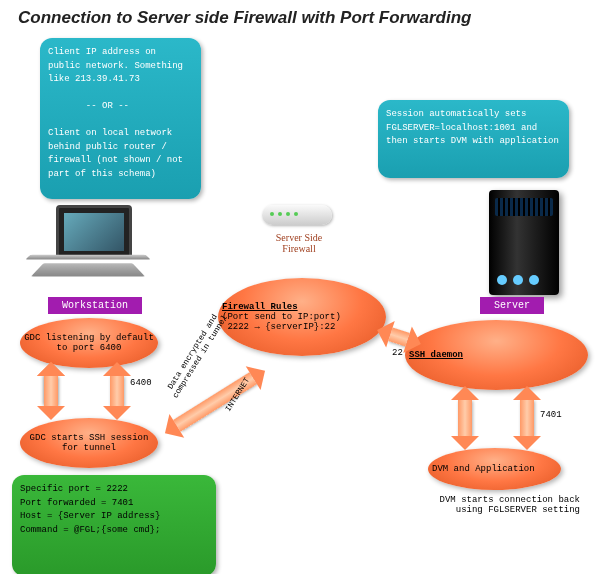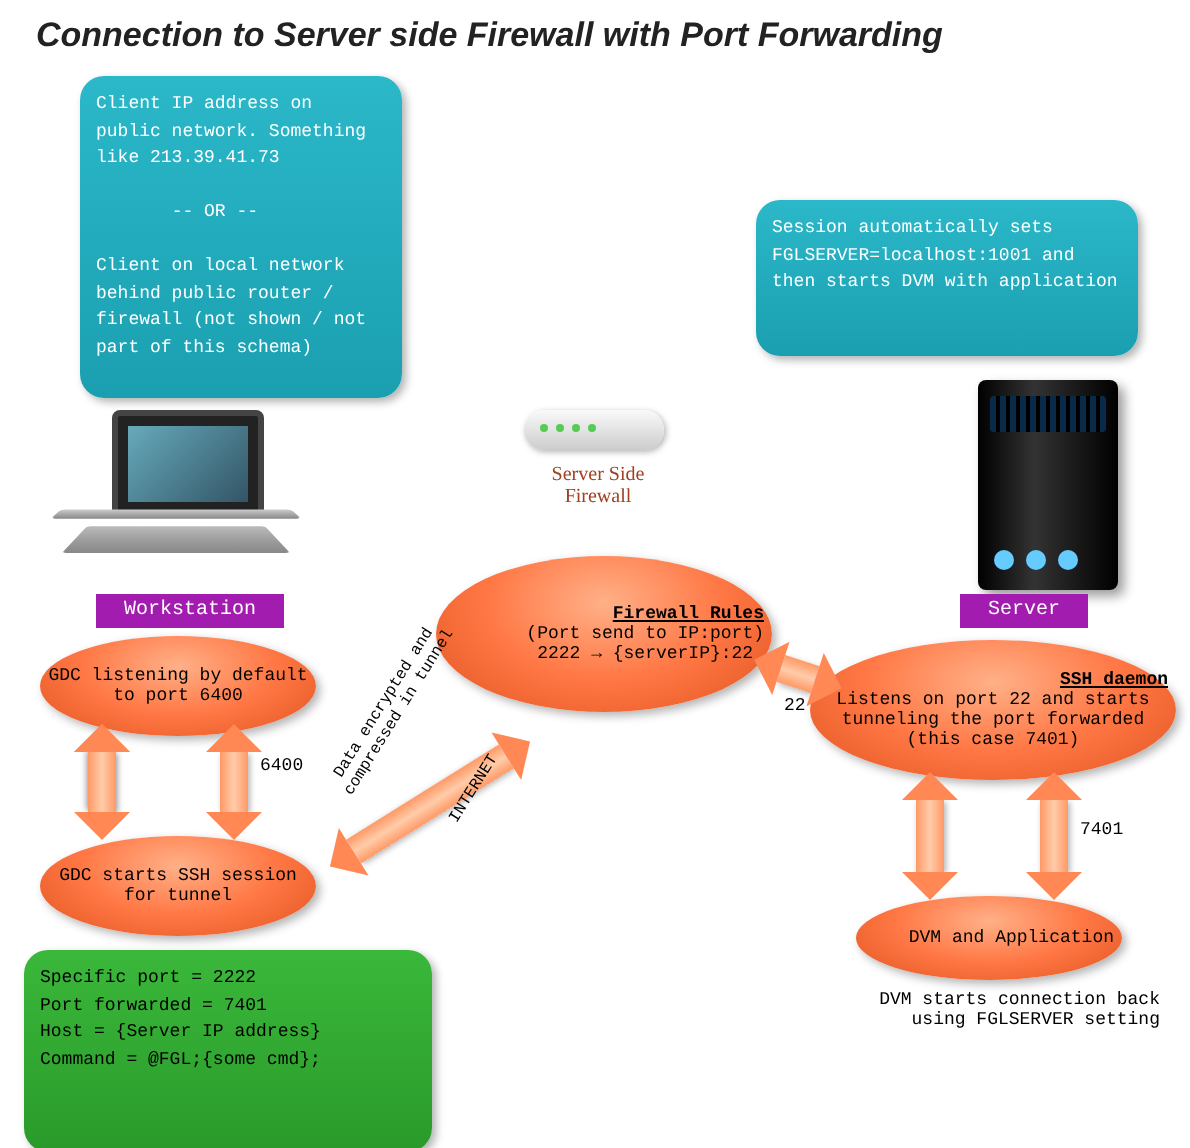--- a/index.html
+++ b/index.html
@@ -1,21 +1,21 @@
 <!DOCTYPE html>
 <html><head>
 <meta charset="utf-8">
 <style>
 body{margin:0;font-family:Verdana,Arial,sans-serif;background:#fff;width:595px;height:574px;position:relative;overflow:hidden}
 .title{position:absolute;left:18px;top:8px;font-weight:bold;font-size:17px;font-style:italic;color:#222}
 .box{position:absolute;border-radius:12px;padding:8px;font-family:"Courier New",monospace;font-size:9px;line-height:1.5;color:#fff;box-shadow:2px 2px 4px rgba(0,0,0,.3)}
 .cyan{background:linear-gradient(#2bb8c9,#1a9fb0)}
 .green{background:linear-gradient(#3ab83a,#2a9a2a)}
 .label{position:absolute;background:#a21caf;color:#fff;font-family:"Courier New",monospace;font-size:10px;padding:3px 14px;text-align:center}
-.ellipse{position:absolute;background:radial-gradient(ellipse at 50% 30%,#ffb088,#ff7744,#e05522);border-radius:50%;box-shadow:2px 2px 5px rgba(0,0,0,.3);display:flex;flex-direction:column;align-items:flex-end;justify-content:center;font-family:"Courier New",monospace;font-size:9px;text-align:center;color:#000;padding:4px}
+.ellipse{position:absolute;background:radial-gradient(ellipse at 50% 30%,#ffb088,#ff7744,#e05522);border-radius:50%;box-shadow:2px 2px 5px rgba(0,0,0,.3);display:flex;flex-direction:column;align-items:flex-start;justify-content:center;font-family:"Courier New",monospace;font-size:9px;text-align:center;color:#000;padding:4px}
 .eu{text-decoration:underline;font-weight:bold}
 .caption{position:absolute;font-family:Liberation Serif, serif;font-size:10px;color:#a04020;text-align:center}
 .note{position:absolute;font-family:"Courier New",monospace;font-size:9px;color:#000;text-align:right}
 .arrow{position:absolute}
 .arr-vert{width:14px;background:linear-gradient(90deg,#ff9966,#ffccaa,#ff9966);box-shadow:1px 1px 3px rgba(0,0,0,.3)}
 .arr-vert::before,.arr-vert::after{content:"";position:absolute;left:-7px;width:0;height:0;border-left:14px solid transparent;border-right:14px solid transparent}
 .arr-vert::before{top:-14px;border-bottom:14px solid #ff8855}
 .arr-vert.bi::after{bottom:-14px;border-top:14px solid #ff8855}
 .arr-horiz{height:14px;background:linear-gradient(#ff9966,#ffccaa,#ff9966);box-shadow:1px 1px 3px rgba(0,0,0,.3)}
 .arr-horiz::before,.arr-horiz::after{content:"";position:absolute;top:-7px;width:0;height:0;border-top:14px solid transparent;border-bottom:14px solid transparent}
@@ -65,21 +65,20 @@
 <div class="ellipse" style="left:20px;top:418px;width:130px;height:42px">
     <span>GDC starts SSH session for tunnel</span>
   </div>
 <div class="ellipse" style="left:218px;top:278px;width:160px;height:70px">
     <span class="eu">Firewall Rules</span>
     <span style="white-space:pre-line">(Port send to IP:port)
 2222 → {serverIP}:22</span>
   </div>
 <div class="ellipse" style="left:405px;top:320px;width:175px;height:62px">
     <span class="eu">SSH daemon</span>
-    <span>Listens on port 22 and starts tunneling the port forwarded (this case 7401)</span>
   </div>
 <div class="ellipse" style="left:428px;top:448px;width:125px;height:34px">
     <span>DVM and Application</span>
   </div>
 
 <div class="arrow arr-vert" style="left:44px;top:376px;height:30px"></div>
 <div class="arrow arr-vert bi" style="left:44px;top:376px;height:30px;transform:rotate(180deg)"></div>
 <div class="arrow arr-vert bi" style="left:110px;top:376px;height:30px"></div>
 <span class="note" style="left:130px;top:378px">6400</span>
 

